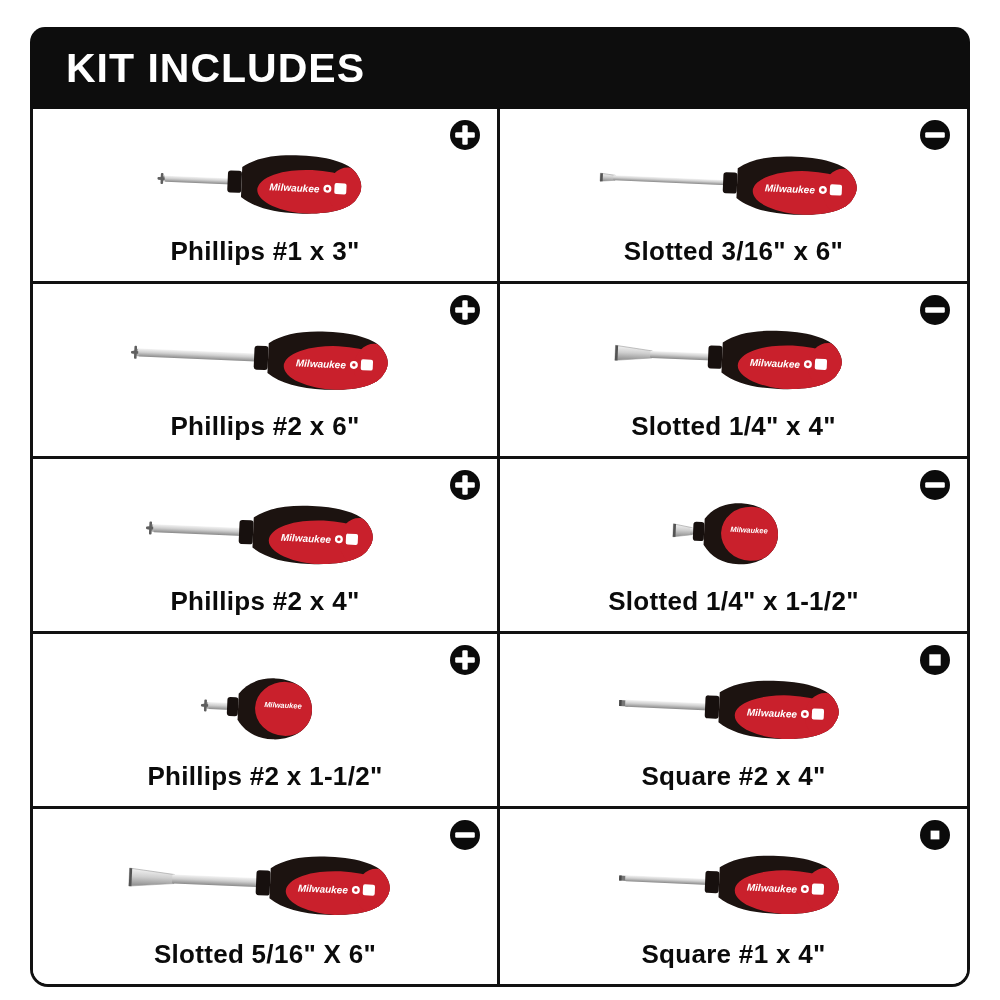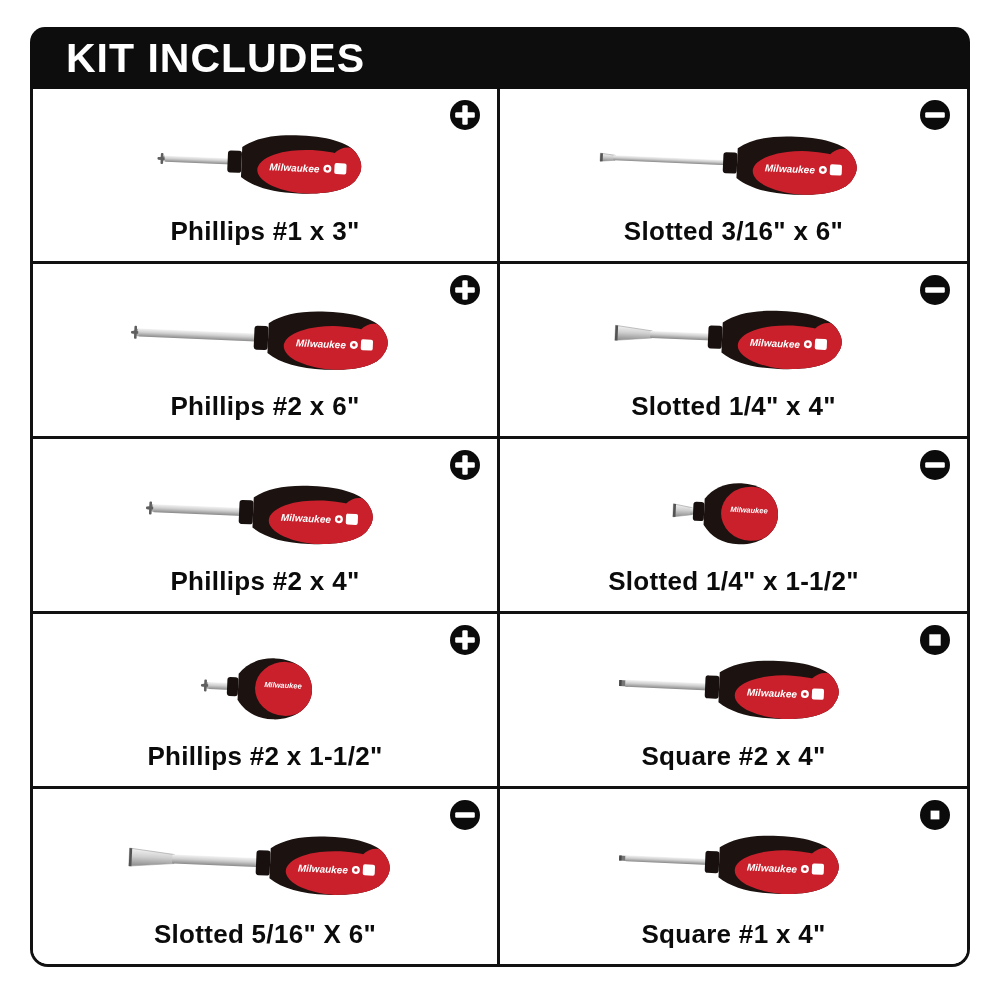--- a/index.html
+++ b/index.html
@@ -1,18 +1,18 @@
 <!DOCTYPE html>
 <html><head>
 <meta charset="utf-8">
 <style>
   html,body{margin:0;padding:0;width:1000px;height:1000px;background:#ffffff;
     font-family:"Liberation Sans",sans-serif;overflow:hidden;position:relative;}
   .wrap{position:absolute;left:30px;top:27px;width:940px;}
-  .header{height:62px;background:#0d0d0d;border-radius:15px 15px 0 0;
+  .header{height:82px;background:#0d0d0d;border-radius:15px 15px 0 0;
     display:flex;align-items:center;padding-left:36px;box-sizing:border-box;}
   .header span{color:#ffffff;font-size:41px;font-weight:700;letter-spacing:1px;}
   .grid{display:grid;grid-template-columns:1fr 1fr;grid-template-rows:repeat(5,175px);
     border:3px solid #111111;border-top:none;border-radius:0 0 18px 18px;overflow:hidden;
     background:#ffffff;box-sizing:border-box;}
   .cell{position:relative;background:#ffffff;box-sizing:border-box;}
   .cell.colL{border-right:3px solid #111111;}
   .cell.rtop{border-bottom:3px solid #111111;}
   .badge{position:absolute;top:11px;right:17px;width:30px;height:30px;display:block;}
   .driver{position:absolute;left:50%;top:76px;transform:translate(-50%,-50%) rotate(2.5deg);}

